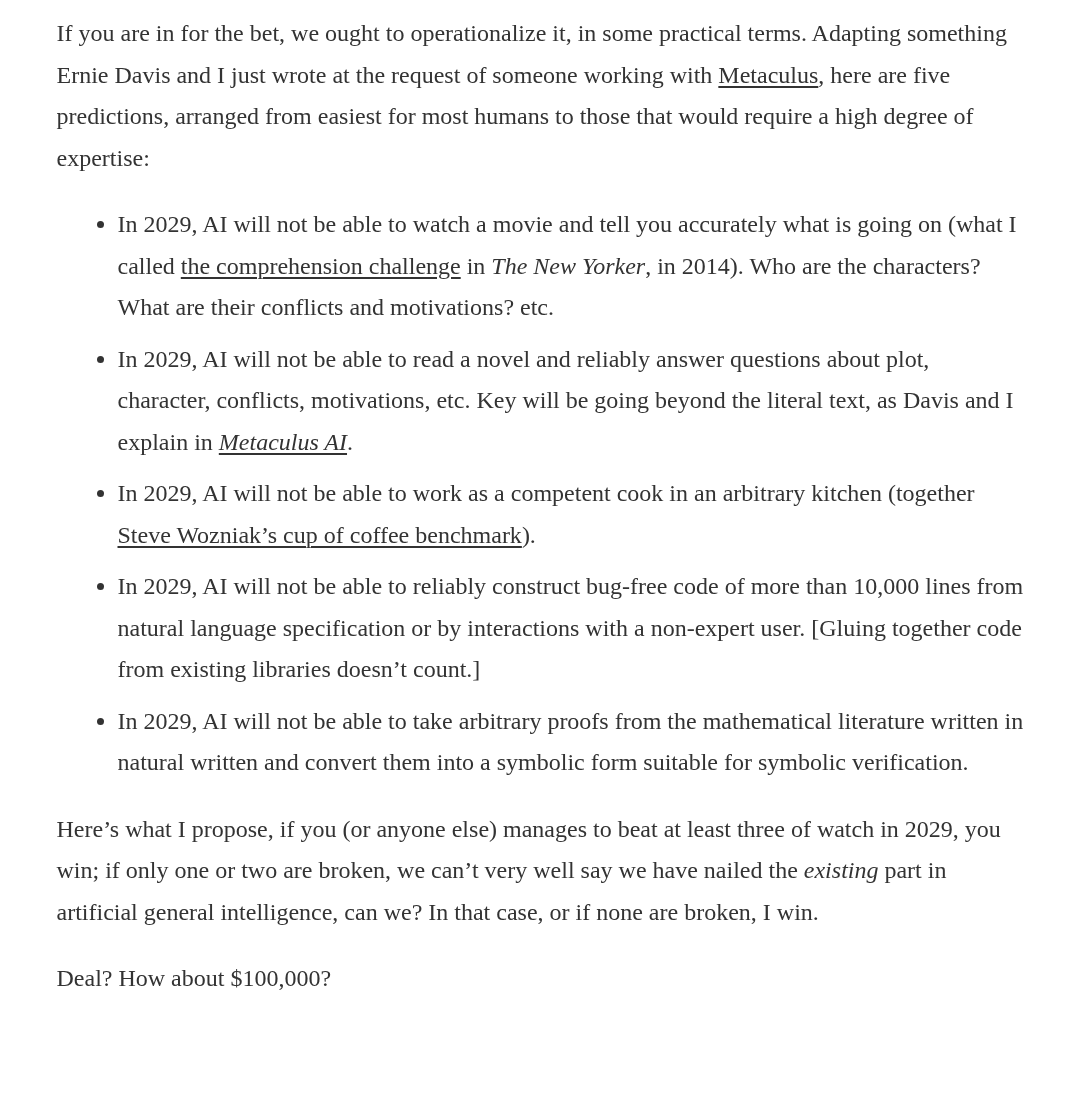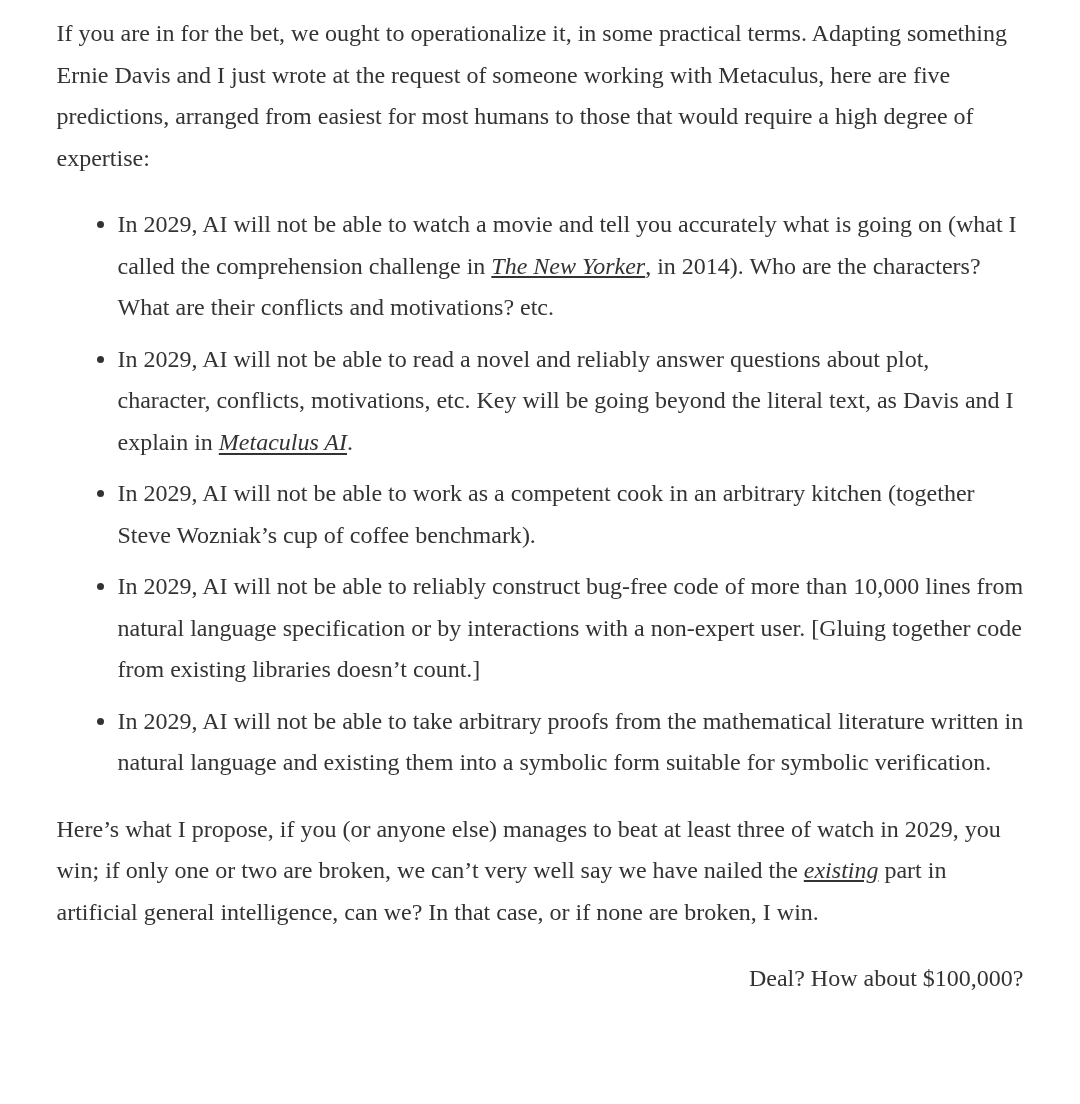--- a/index.html
+++ b/index.html
@@ -20,63 +20,62 @@
     padding: 13px 0 20px 0;
     font-size: 24px;
     line-height: 41.5px;
     text-align: left;
   }
   .post p {
     margin: 0 0 25px 0;
   }
   .post p.last {
     margin-bottom: 0;
-    text-align: right;
   }
   ul.predictions {
     margin: 25px 0 25px 0;
     padding: 0 0 0 61px;
     list-style: disc outside;
   }
   li.prediction {
     margin: 0 0 10px 0;
   }
   li.prediction:last-child {
     margin-bottom: 0;
   }
   li.prediction::marker {
     color: #333333;
   }
   a.link {
     color: inherit;
+    text-decoration: underline;
     text-decoration-thickness: 1.5px;
     text-underline-offset: 3px;
     cursor: pointer;
   }
   .italic {
     font-style: italic;
-    text-decoration: underline;
   }
 </style>
 </head>
 <body>
 
 <article class="post">
 
   <p><span>If you are in for the bet, we ought to operationalize it, in some practical terms. Adapting something Ernie Davis and I just wrote at the request of someone working with </span><a class="link">Metaculus</a><span>, here are five predictions, arranged from easiest for most humans to those that would require a high degree of expertise:</span></p>
 
   <ul class="predictions">
     <li class="prediction"><span>In 2029, AI will not be able to watch a movie and tell you accurately what is going on (what I called </span><a class="link">the comprehension challenge</a><span> in </span><span class="italic">The New Yorker</span><span>, in 2014). Who are the characters? What are their conflicts and motivations? etc.</span></li>
 
     <li class="prediction"><span>In 2029, AI will not be able to read a novel and reliably answer questions about plot, character, conflicts, motivations, etc. Key will be going beyond the literal text, as Davis and I explain in </span><a class="link italic">Metaculus AI</a><span>.</span></li>
 
     <li class="prediction"><span>In 2029, AI will not be able to work as a competent cook in an arbitrary kitchen (together </span><a class="link">Steve Wozniak’s cup of coffee benchmark</a><span>).</span></li>
 
     <li class="prediction"><span>In 2029, AI will not be able to reliably construct bug-free code of more than 10,000 lines from natural language specification or by interactions with a non-expert user. [Gluing together code from existing libraries doesn’t count.]</span></li>
 
-    <li class="prediction"><span>In 2029, AI will not be able to take arbitrary proofs from the mathematical literature written in natural language and existing them into a symbolic form suitable for symbolic verification.</span></li>
+    <li class="prediction"><span>In 2029, AI will not be able to take arbitrary proofs from the mathematical literature written in natural written and convert them into a symbolic form suitable for symbolic verification.</span></li>
   </ul>
 
   <p><span>Here’s what I propose, if you (or anyone else) manages to beat at least three of watch in 2029, you win; if only one or two are broken, we can’t very well say we have nailed the </span><span class="italic">existing</span><span> part in artificial general intelligence, can we? In that case, or if none are broken, I win.</span></p>
 
   <p class="last"><span>Deal? How about $100,000?</span></p>
 
 </article>
 
 </body></html>

